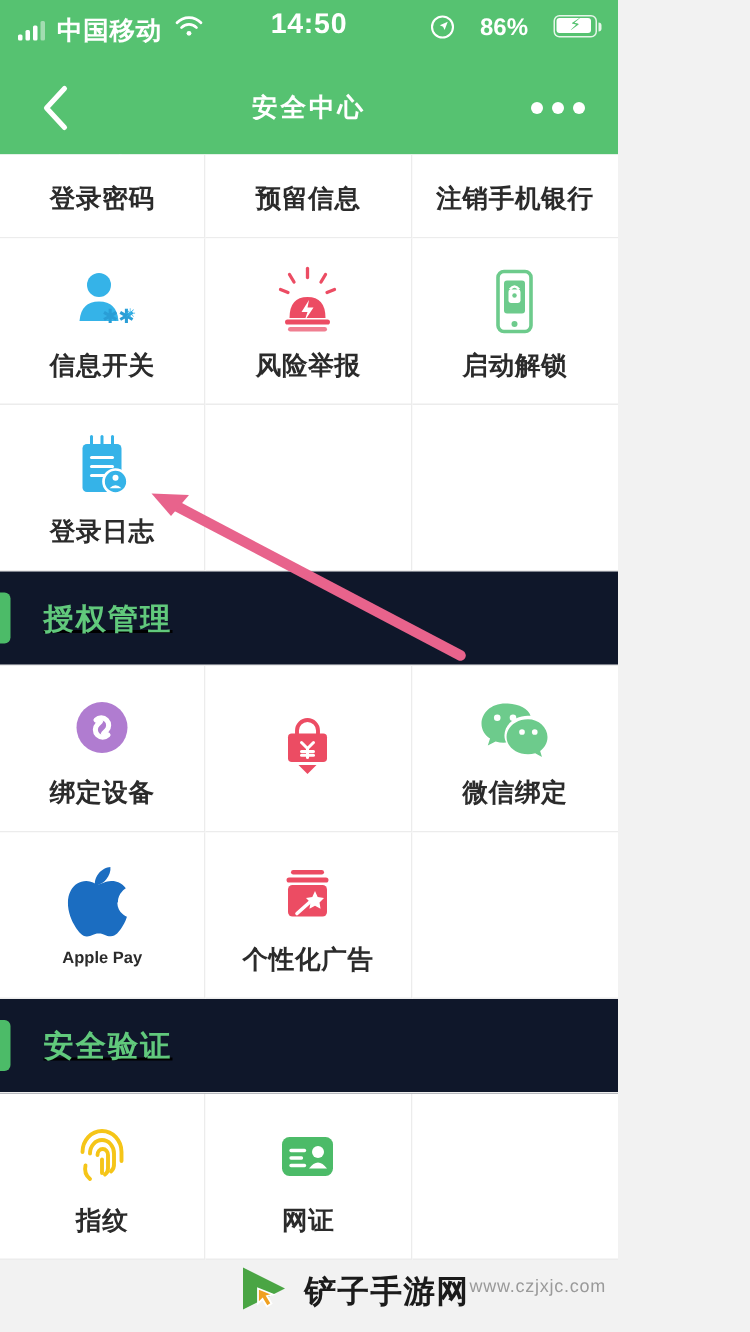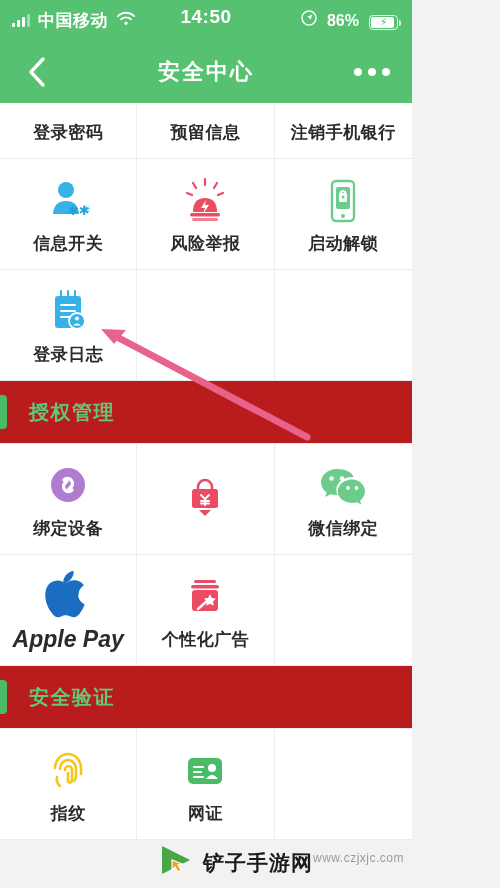--- a/index.html
+++ b/index.html
@@ -11,21 +11,21 @@
   }
   .phone{position:relative;width:412px;height:888px;overflow:hidden;background:#ffffff;}
 
   
   .statusbar{
     height:40px;background:#56c271;color:#fff;
     display:flex;align-items:center;justify-content:space-between;
     padding:0 14px 0 12px;box-sizing:border-box;
   }
   .sb-left{display:flex;align-items:center;gap:8px;}
-  .sb-right{display:flex;align-items:flex-end;gap:10px;}
+  .sb-right{display:flex;align-items:flex-start;gap:17px;}
   .carrier{font-size:17px;font-weight:bold;letter-spacing:.5px;}
   .sb-time{font-size:19px;font-weight:bold;letter-spacing:.5px;
     position:absolute;left:0;right:0;top:6px;text-align:center;color:#fff;pointer-events:none;}
   .signal{display:flex;align-items:flex-end;gap:2px;height:13px;}
   .signal i{display:block;width:3px;background:#fff;border-radius:1px;}
   .signal i:nth-child(1){height:4px;}
   .signal i:nth-child(2){height:7px;}
   .signal i:nth-child(3){height:10px;}
   .signal i:nth-child(4){height:13px;opacity:.45;}
   .batt{
@@ -37,21 +37,21 @@
   .batt .fill{position:absolute;left:1.2px;top:1.2px;bottom:1.2px;width:85%;
     background:#fff;border-radius:2px;}
   .batt .bolt{position:relative;z-index:2;color:#56c271;font-size:11px;line-height:1;font-weight:bold;}
   .pct{font-size:16px;font-weight:bold;}
 
   
   .navbar{
     height:63px;background:#56c271;color:#fff;position:relative;
     display:flex;align-items:center;justify-content:center;
   }
-  .nav-title{font-size:22px;font-weight:bold;letter-spacing:2px;}
+  .nav-title{font-size:17px;font-weight:bold;letter-spacing:2px;}
   .nav-back{position:absolute;left:22px;top:50%;transform:translateY(-50%);
     width:30px;height:30px;display:flex;align-items:center;justify-content:center;cursor:pointer;}
   .nav-back svg{display:block;}
   .nav-more{position:absolute;right:22px;top:50%;transform:translateY(-50%);
     display:flex;gap:6px;align-items:center;cursor:pointer;}
   .nav-more span{width:8px;height:8px;border-radius:50%;background:#fff;display:block;}
 
   
   .content{position:absolute;left:0;right:0;top:103px;bottom:0;background:#f2f2f2;overflow:hidden;}
 
@@ -59,29 +59,29 @@
   .cell{
     width:33.3333%;box-sizing:border-box;height:111px;
     border-right:1px solid #ececec;border-bottom:1px solid #ececec;
     display:flex;flex-direction:column;align-items:center;justify-content:center;
     background:#fff;cursor:pointer;
   }
   .cell.empty{cursor:default;}
   .cell:nth-child(3n){border-right:none;}
   .cell .ico{height:54px;display:flex;align-items:center;justify-content:center;margin-bottom:4px;}
   .cell .lbl{font-size:17px;color:#2b2b2b;font-weight:bold;letter-spacing:.5px;}
-  .cell .lbl.latin{font-size:23px;letter-spacing:0;font-style:italic;}
+  .cell .lbl.latin{font-size:11px;letter-spacing:0;}
 
   
   .grid.clipped{height:56px;overflow:hidden;}
   .grid.clipped .cell{height:111px;margin-top:-55px;}
 
   .section{
-    background:#b91c1c;height:62px;display:flex;align-items:center;
-    border-bottom:1px solid #ececec;position:relative;
+    background:#0f172a;height:62px;display:flex;align-items:center;
+    border-bottom:1px solid #ececec;position:relative;text-decoration:underline;
   }
   .section .bar{width:7px;height:34px;background:#4cbb68;border-radius:0 4px 4px 0;margin-right:22px;}
   .section .stitle{font-size:20px;color:#61c97c;font-weight:bold;letter-spacing:1.5px;}
 
   
   .arrow{position:absolute;left:0;top:0;width:500px;height:888px;pointer-events:none;}
 
   
   .watermark{
     position:absolute;right:8px;bottom:6px;display:flex;align-items:center;gap:7px;

